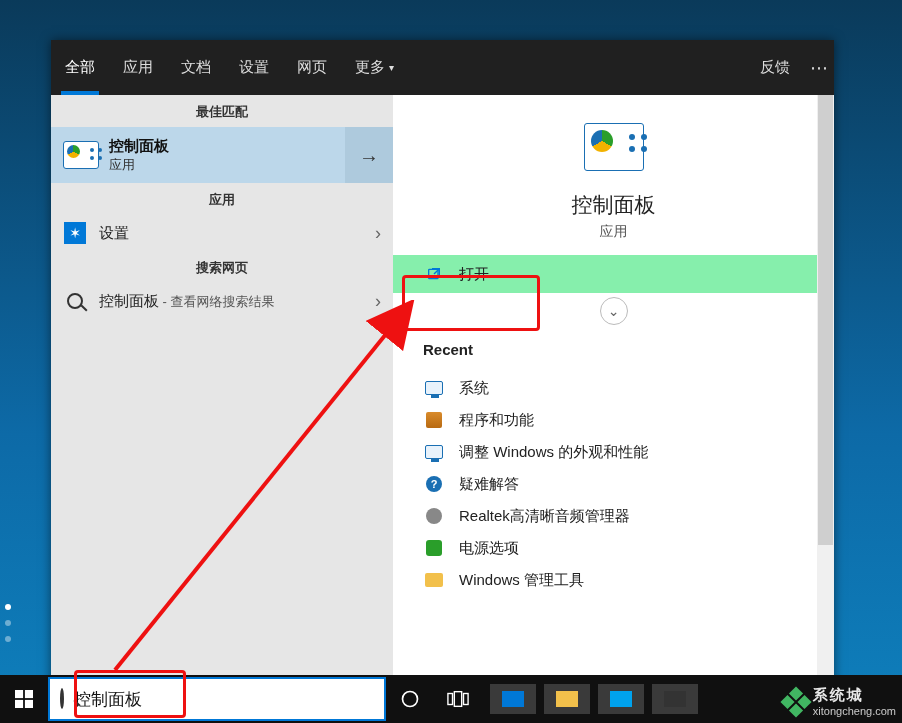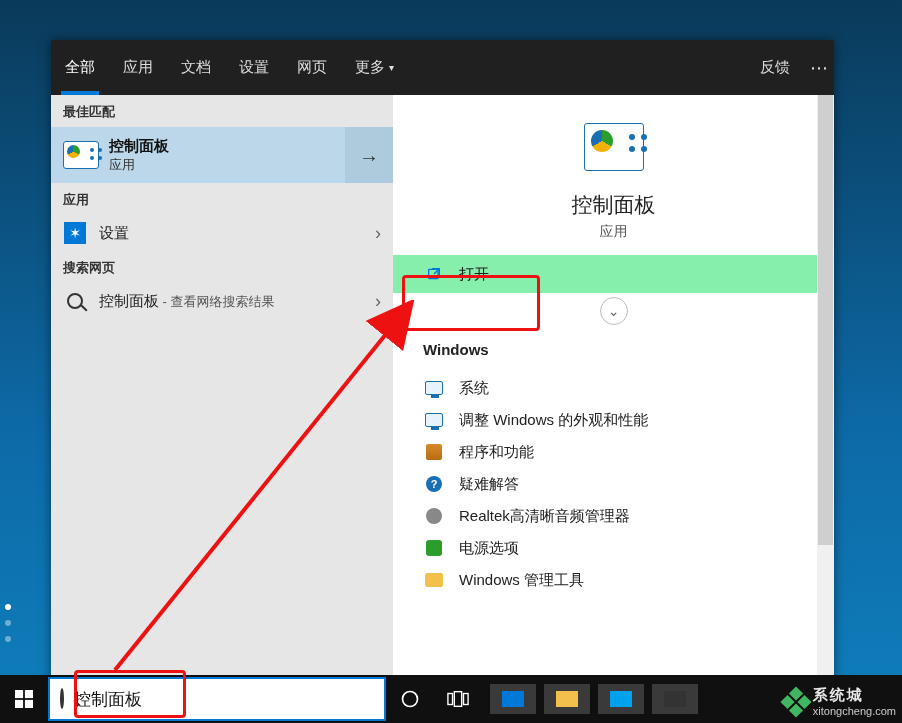--- a/index.html
+++ b/index.html
@@ -17,21 +17,21 @@
   .more-caret { margin-left:4px; font-size:10px; }
   .header-dots { width:30px; display:flex; align-items:center; justify-content:center; font-size:18px;}
 
   
   .main { flex:1; display:flex; min-height:0; position:relative; }
   .left-pane { width: 342px; background:#e6e6e6; display:flex; flex-direction:column; font-size:15px; color:#222; }
   .right-pane { flex:1; background:#fff; position:relative; overflow:hidden; }
   .right-scrollbar { position:absolute; right:0; top:0; width:17px; height:100%; background:#f0f0f0; }
   .right-scrollbar .thumb{ position:absolute; top:0; height:450px; left:1px; right:1px; background:#cfcfcf; }
 
-  .section-hdr { padding:8px 12px 6px 12px; font-weight:bold; font-size:13px; color:#333; }
+  .section-hdr { padding:8px 12px 6px 12px; font-weight:bold; font-size:13px; color:#333;text-align:center; }
 
   .result-item { display:flex; align-items:center; padding:0 12px; height:36px; cursor:pointer; }
   .result-item .chevron { margin-left:auto; color:#666; font-size:18px;}
   .result-item .icon { width:24px; display:flex; justify-content:center; margin-right:12px;}
   .result-item .txt { white-space:nowrap; }
   .sub { color:#555; font-size:13px; }
 
   .best-match-row { display:flex; height:56px; }
   .best-match { flex:1; background:#bcd7ea; display:flex; align-items:center; padding:0 12px; cursor:pointer;}
   .best-match .icon { width:36px; height:32px; display:flex; align-items:center; justify-content:center; margin-right:10px;}
@@ -184,39 +184,39 @@
               <path d="M9 4h11v11"></path>
               <path d="M20 4l-8 8"></path>
             </svg>
         </span>
         <span>打开</span>
       </div>
 
       <div class="expand-circle">⌄</div>
 
       <div class="recent-block">
-        <div class="recent-hdr">Windows</div>
+        <div class="recent-hdr">Recent</div>
 
         <div class="recent-item">
           <span class="r-icon">
               <span class="ri-monitor"></span>
             </span>
           <span>系统</span>
         </div>
         <div class="recent-item">
           <span class="r-icon">
+              <span class="ri-box"></span>
+            </span>
+          <span>程序和功能</span>
+        </div>
+        <div class="recent-item">
+          <span class="r-icon">
               <span class="ri-monitor"></span>
             </span>
           <span>调整 Windows 的外观和性能</span>
-        </div>
-        <div class="recent-item">
-          <span class="r-icon">
-              <span class="ri-box"></span>
-            </span>
-          <span>程序和功能</span>
         </div>
         <div class="recent-item">
           <span class="r-icon">
               <span class="ri-help">?</span>
             </span>
           <span>疑难解答</span>
         </div>
         <div class="recent-item">
           <span class="r-icon">
               <span class="ri-sound"></span>

